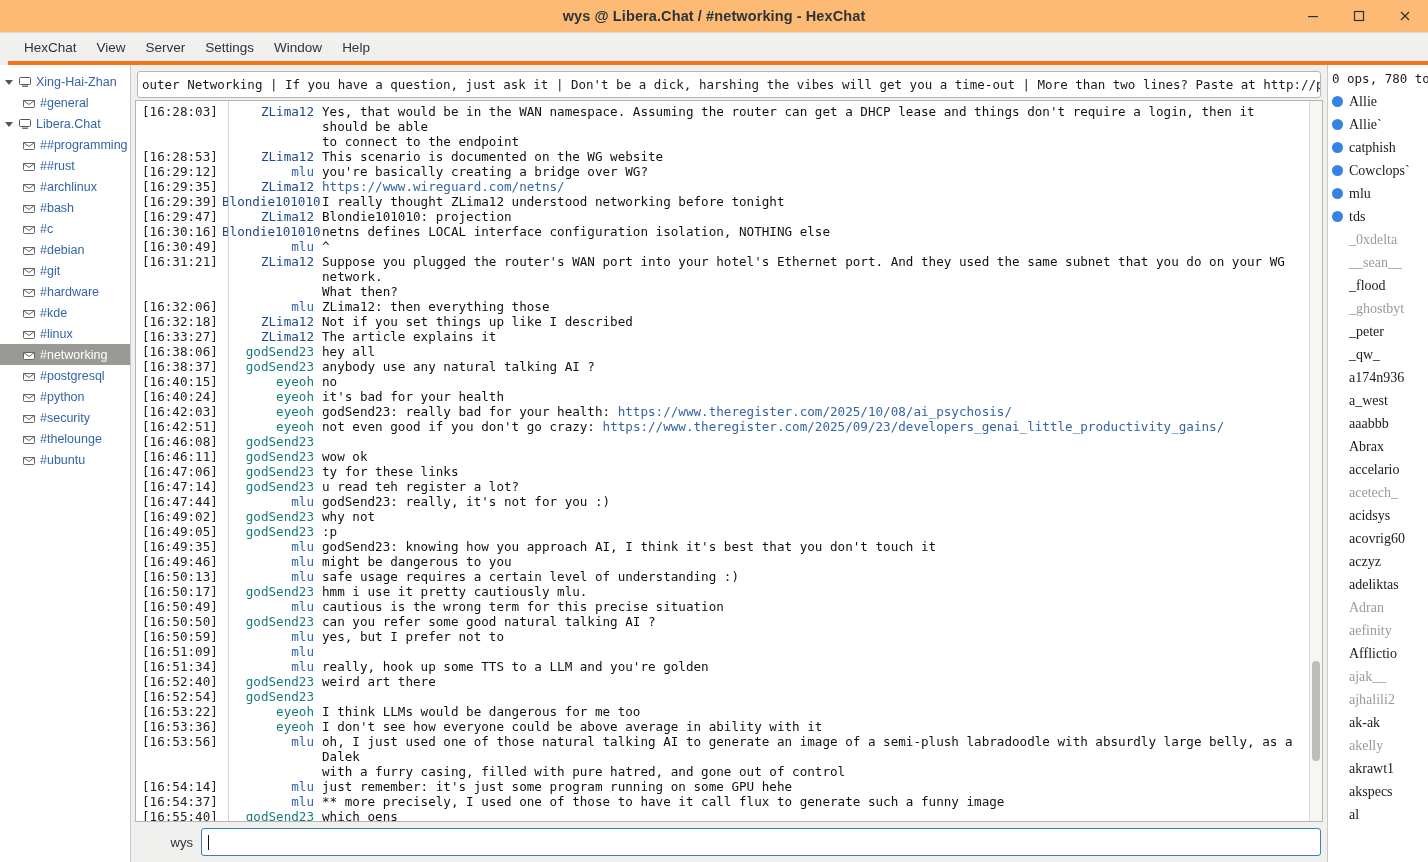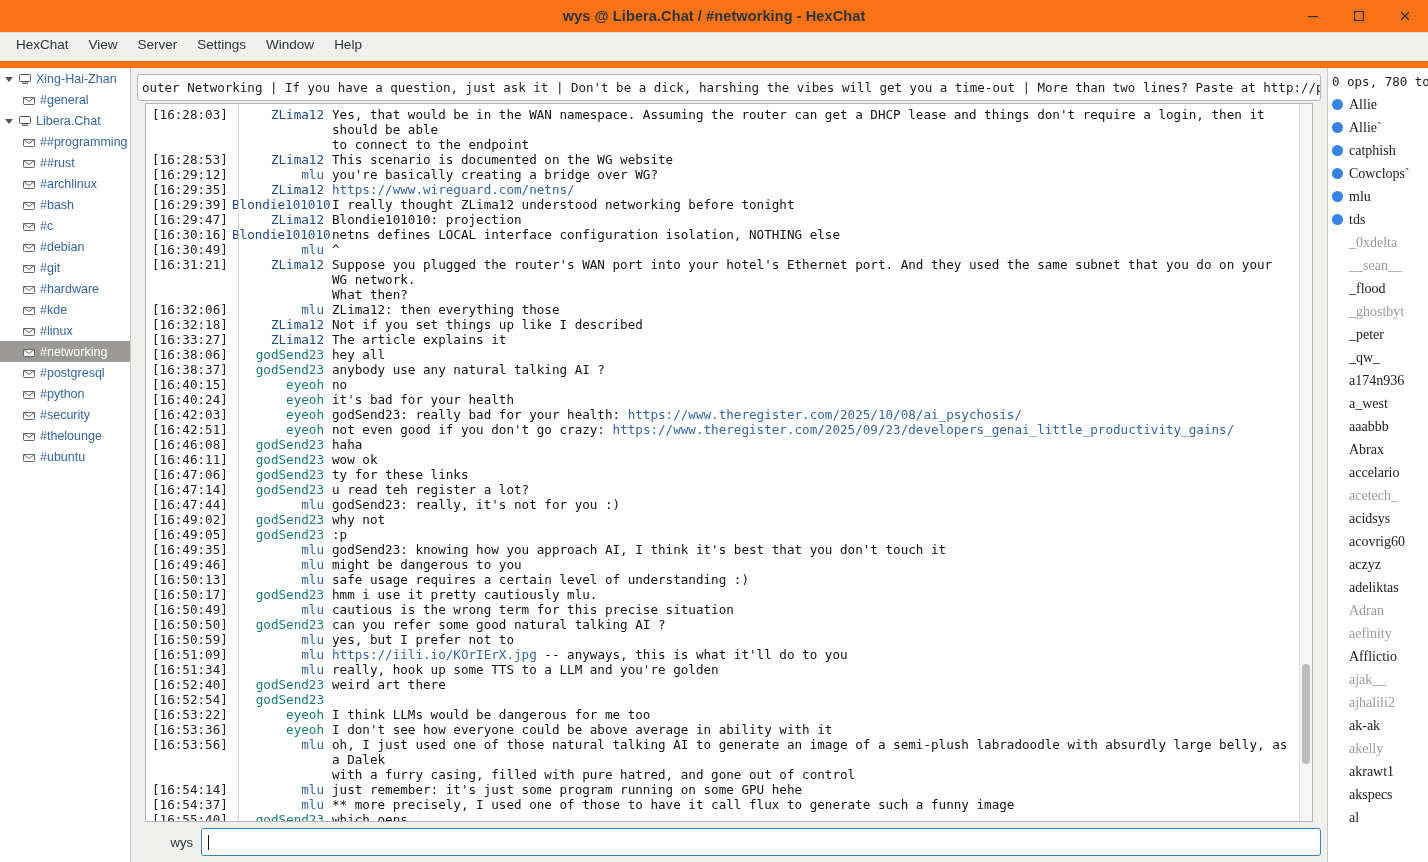--- a/index.html
+++ b/index.html
@@ -14,21 +14,21 @@
     position: relative;
     overflow: hidden;
     background: #f0f0ef;
     display: flex;
     flex-direction: column;
   }
 
   
   .titlebar {
     height: 32px;
-    background: #f97316;
+    background: #fdba74;
     border-bottom: 1px solid #dcdcda;
     display: flex;
     align-items: center;
     position: relative;
     flex: 0 0 auto;
   }
   .titlebar .title {
     flex: 1;
     text-align: center;
     font-size: 14.5px;
@@ -48,24 +48,25 @@
     display: flex; align-items: center; justify-content: center;
     color: #2e3436;
   }
   .winbtn svg { display: block; }
 
   
   .menubar {
     height: 28px;
     background: #f0f0ef;
     display: flex;
-    align-items: flex-start;
+    align-items: center;
     padding-left: 6px;
     flex: 0 0 auto;
-    border-bottom: 7px solid #f97316;
+    border-bottom: 4px solid #f97316;
+    margin-left: 8px;
   }
   .menuitem {
     font-size: 13.5px;
     color: #2e3436;
     padding: 4px 10px;
     border-radius: 3px;
   }
 
   
   .body {
@@ -77,21 +78,21 @@
 
   
   .tree {
     width: 130px;
     flex: 0 0 130px;
     background: #fff;
     border-right: 1px solid #c9c9c7;
     font-size: 12.5px;
     color: #2e3436;
     overflow: hidden;
-    padding-top: 0;
+    padding-top: 6px;
     position: relative;
   }
   .tree-row {
     height: 21px;
     display: flex;
     align-items: center;
     padding-left: 4px;
     white-space: nowrap;
     overflow: hidden;
   }
@@ -149,21 +150,21 @@
     padding: 0 4px;
     font-family: "DejaVu Sans Mono", monospace;
     font-size: 12.5px;
     color: #1a1a1a;
     overflow: hidden;
     white-space: nowrap;
   }
   .chatwrap {
     flex: 1 1 auto;
     min-height: 0;
-    margin: 0 14px;
+    margin: 0 4px;
     background: #fff;
     border: 1px solid #b6b6b4;
     display: flex;
     position: relative;
     overflow: hidden;
   }
   .chatlog {
     flex: 1 1 auto;
     min-width: 0;
     overflow: hidden;
@@ -544,35 +545,35 @@
 What then?</span></div>
             <div class="msg"><span class="ts">[16:32:06]</span><span class="nick nick-blue">mlu</span><span class="txt">ZLima12: then everything those</span></div>
             <div class="msg"><span class="ts">[16:32:18]</span><span class="nick nick-navy">ZLima12</span><span class="txt">Not if you set things up like I described</span></div>
             <div class="msg"><span class="ts">[16:33:27]</span><span class="nick nick-navy">ZLima12</span><span class="txt">The article explains it</span></div>
             <div class="msg"><span class="ts">[16:38:06]</span><span class="nick nick-teal">godSend23</span><span class="txt">hey all</span></div>
             <div class="msg"><span class="ts">[16:38:37]</span><span class="nick nick-teal">godSend23</span><span class="txt">anybody use any natural talking AI ?</span></div>
             <div class="msg"><span class="ts">[16:40:15]</span><span class="nick nick-teal">eyeoh</span><span class="txt">no</span></div>
             <div class="msg"><span class="ts">[16:40:24]</span><span class="nick nick-teal">eyeoh</span><span class="txt">it's bad for your health</span></div>
             <div class="msg"><span class="ts">[16:42:03]</span><span class="nick nick-teal">eyeoh</span><span class="txt">godSend23: really bad for your health: <span class="url">https://www.theregister.com/2025/10/08/ai_psychosis/</span></span></div>
             <div class="msg"><span class="ts">[16:42:51]</span><span class="nick nick-teal">eyeoh</span><span class="txt">not even good if you don't go crazy: <span class="url">https://www.theregister.com/2025/09/23/developers_genai_little_productivity_gains/</span></span></div>
-            <div class="msg"><span class="ts">[16:46:08]</span><span class="nick nick-teal">godSend23</span><span class="txt">haha</span></div>
+            <div class="msg"><span class="ts">[16:46:08]</span><span class="nick nick-teal">godSend23</span></div>
             <div class="msg"><span class="ts">[16:46:11]</span><span class="nick nick-teal">godSend23</span><span class="txt">wow ok</span></div>
             <div class="msg"><span class="ts">[16:47:06]</span><span class="nick nick-teal">godSend23</span><span class="txt">ty for these links</span></div>
             <div class="msg"><span class="ts">[16:47:14]</span><span class="nick nick-teal">godSend23</span><span class="txt">u read teh register a lot?</span></div>
             <div class="msg"><span class="ts">[16:47:44]</span><span class="nick nick-blue">mlu</span><span class="txt">godSend23: really, it's not for you :)</span></div>
             <div class="msg"><span class="ts">[16:49:02]</span><span class="nick nick-teal">godSend23</span><span class="txt">why not</span></div>
             <div class="msg"><span class="ts">[16:49:05]</span><span class="nick nick-teal">godSend23</span><span class="txt">:p</span></div>
             <div class="msg"><span class="ts">[16:49:35]</span><span class="nick nick-blue">mlu</span><span class="txt">godSend23: knowing how you approach AI, I think it's best that you don't touch it</span></div>
             <div class="msg"><span class="ts">[16:49:46]</span><span class="nick nick-blue">mlu</span><span class="txt">might be dangerous to you</span></div>
             <div class="msg"><span class="ts">[16:50:13]</span><span class="nick nick-blue">mlu</span><span class="txt">safe usage requires a certain level of understanding :)</span></div>
             <div class="msg"><span class="ts">[16:50:17]</span><span class="nick nick-teal">godSend23</span><span class="txt">hmm i use it pretty cautiously mlu.</span></div>
             <div class="msg"><span class="ts">[16:50:49]</span><span class="nick nick-blue">mlu</span><span class="txt">cautious is the wrong term for this precise situation</span></div>
             <div class="msg"><span class="ts">[16:50:50]</span><span class="nick nick-teal">godSend23</span><span class="txt">can you refer some good natural talking AI ?</span></div>
             <div class="msg"><span class="ts">[16:50:59]</span><span class="nick nick-blue">mlu</span><span class="txt">yes, but I prefer not to</span></div>
-            <div class="msg"><span class="ts">[16:51:09]</span><span class="nick nick-blue">mlu</span><span class="txt"><span class="url">https://iili.io/KOrIErX.jpg</span> -- anyways, this is what it'll do to you</span></div>
+            <div class="msg"><span class="ts">[16:51:09]</span><span class="nick nick-blue">mlu</span></div>
             <div class="msg"><span class="ts">[16:51:34]</span><span class="nick nick-blue">mlu</span><span class="txt">really, hook up some TTS to a LLM and you're golden</span></div>
             <div class="msg"><span class="ts">[16:52:40]</span><span class="nick nick-teal">godSend23</span><span class="txt">weird art there</span></div>
             <div class="msg"><span class="ts">[16:52:54]</span><span class="nick nick-teal">godSend23</span></div>
             <div class="msg"><span class="ts">[16:53:22]</span><span class="nick nick-teal">eyeoh</span><span class="txt">I think LLMs would be dangerous for me too</span></div>
             <div class="msg"><span class="ts">[16:53:36]</span><span class="nick nick-teal">eyeoh</span><span class="txt">I don't see how everyone could be above average in ability with it</span></div>
             <div class="msg"><span class="ts">[16:53:56]</span><span class="nick nick-blue">mlu</span><span class="txt">oh, I just used one of those natural talking AI to generate an image of a semi-plush labradoodle with absurdly large belly, as a Dalek
 with a furry casing, filled with pure hatred, and gone out of control</span></div>
             <div class="msg"><span class="ts">[16:54:14]</span><span class="nick nick-blue">mlu</span><span class="txt">just remember: it's just some program running on some GPU hehe</span></div>
             <div class="msg"><span class="ts">[16:54:37]</span><span class="nick nick-blue">mlu</span><span class="txt">** more precisely, I used one of those to have it call flux to generate such a funny image</span></div>
             <div class="msg"><span class="ts">[16:55:40]</span><span class="nick nick-teal">godSend23</span><span class="txt">which oens</span></div>

